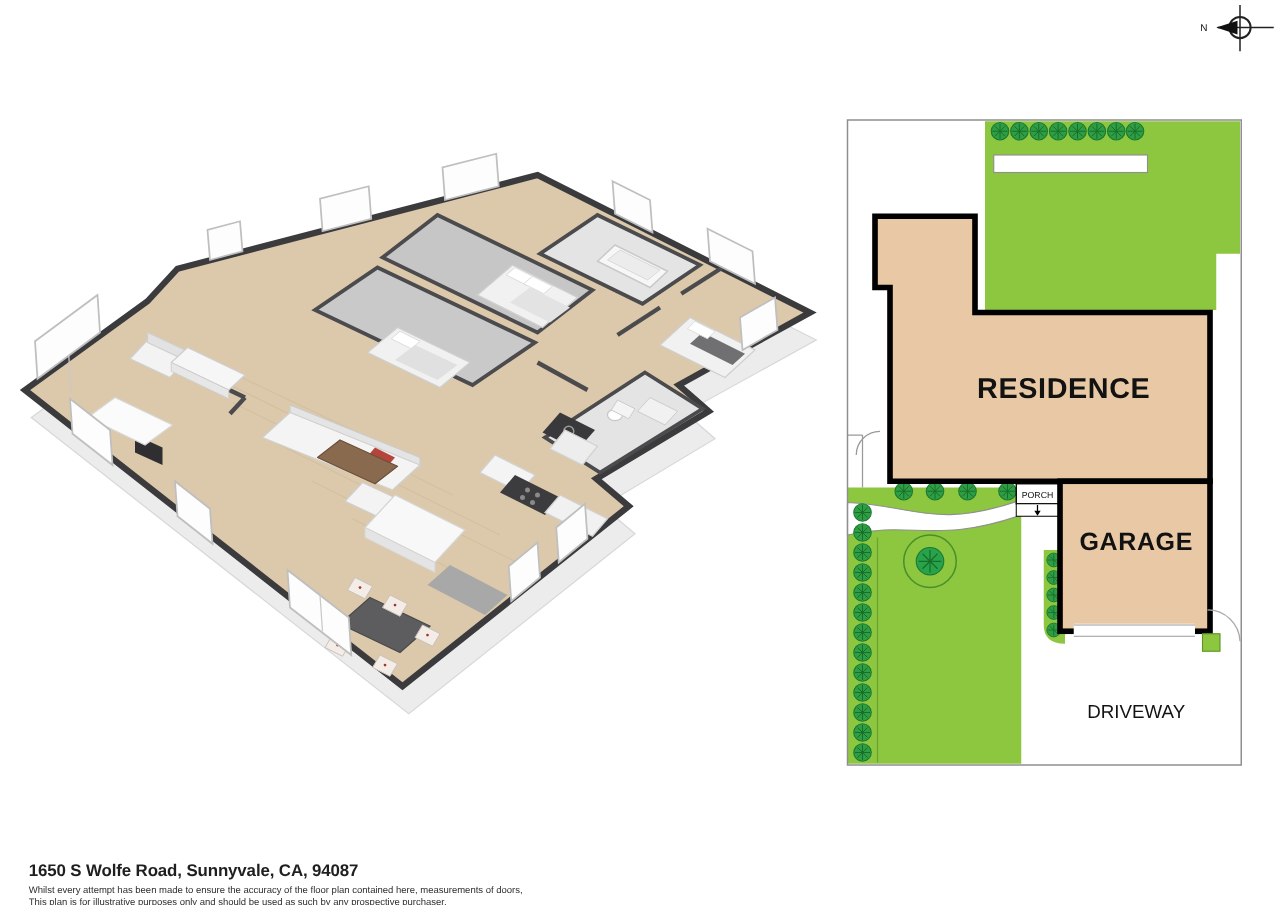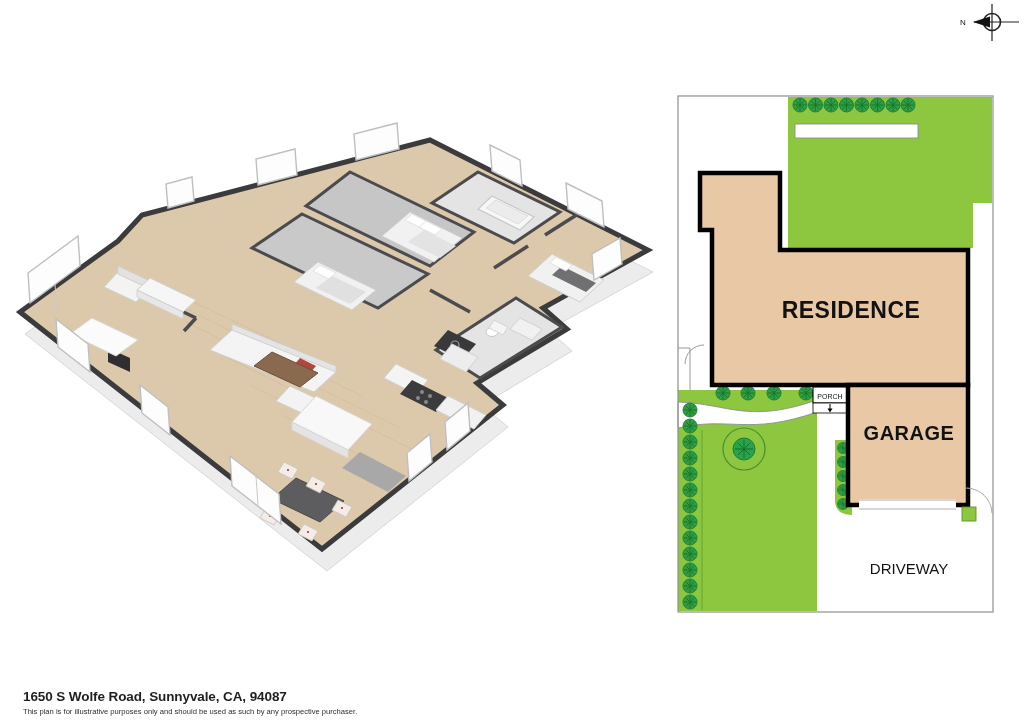--- a/index.html
+++ b/index.html
@@ -243,15 +243,16 @@
     <path d="M974,22 L1019,22 M992,4 L992,41" stroke="#222222" stroke-width="1.2" fill="none"></path>
     <circle cx="992" cy="22" r="8.5" fill="none" stroke="#222222" stroke-width="1.6"></circle>
     <polygon points="973,22 990,16.5 990,27.5" fill="#111111"></polygon>
     <text x="963" y="25" text-anchor="middle" font-size="8" fill="#111111">N</text>
   </g>
 </svg>
 
 <div class="footer">
   <div class="addr">1650 S Wolfe Road, Sunnyvale, CA, 94087</div>
   <div class="disc">
+    <div>Whilst every attempt has been made to ensure the accuracy of the floor plan contained here, measurements of doors,</div>
     <div>This plan is for illustrative purposes only and should be used as such by any prospective purchaser.</div>
   </div>
 </div>
 
 </body></html>

